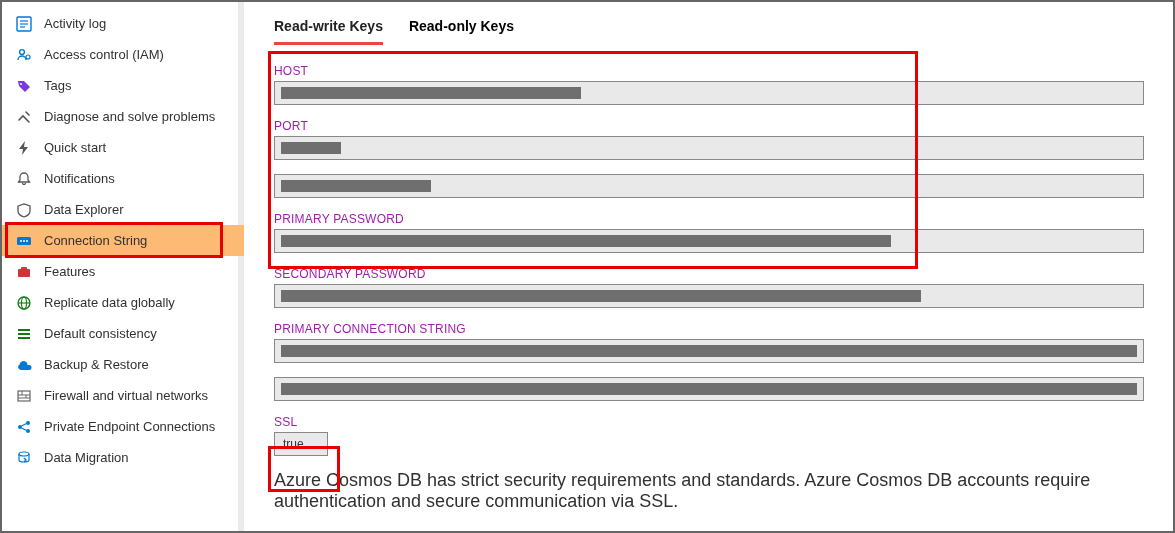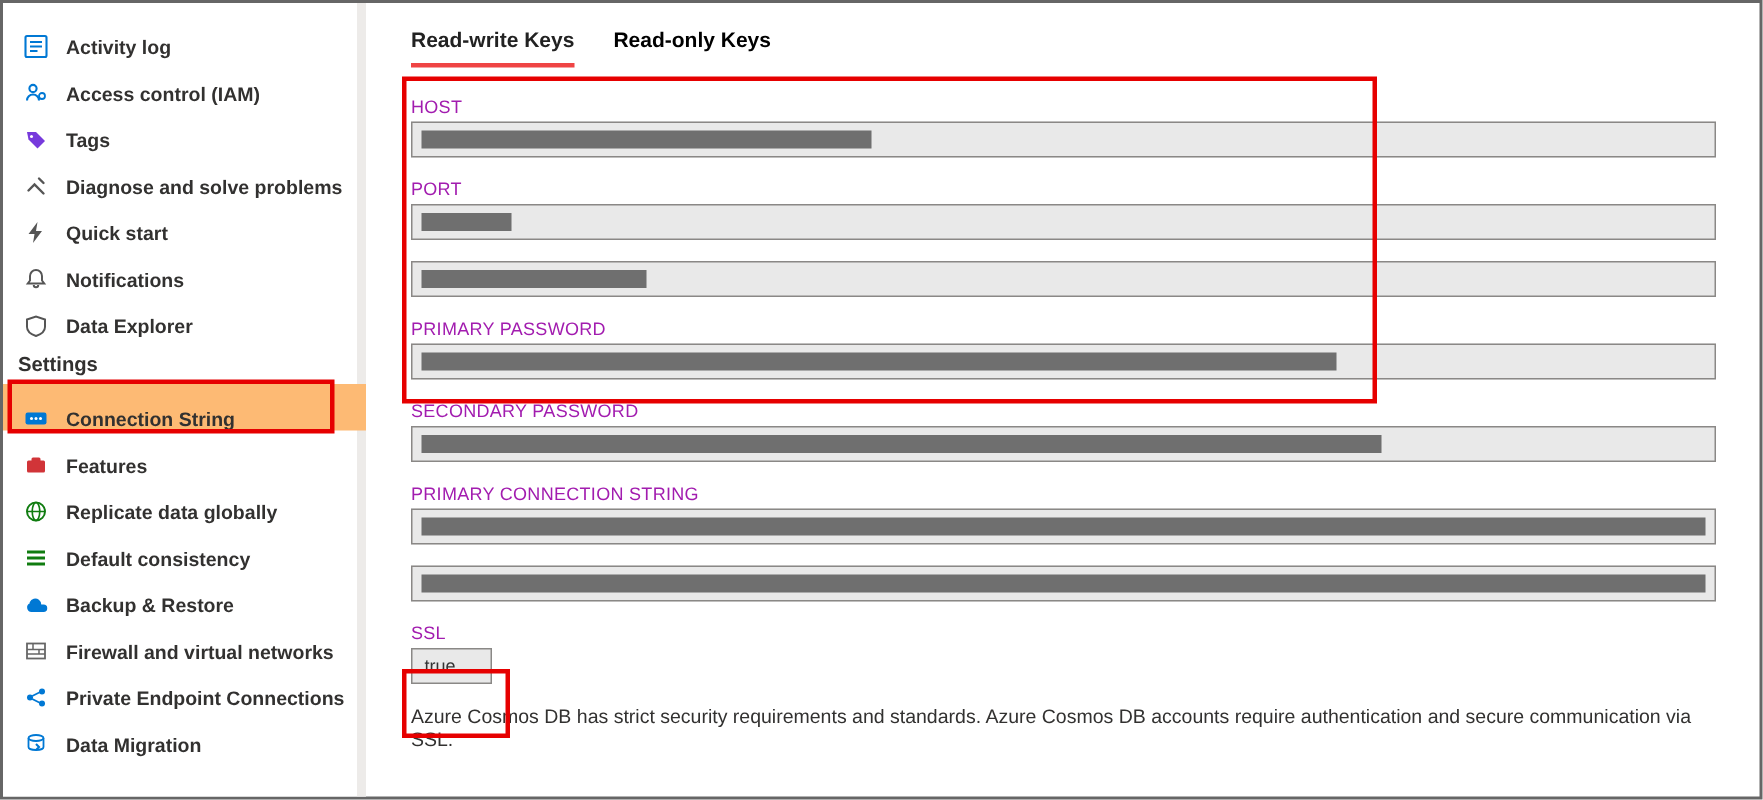--- a/index.html
+++ b/index.html
@@ -30,28 +30,27 @@
   .sidebar-divider {
     position: absolute;
     right: 0;
     top: 0;
     bottom: 0;
     width: 6px;
     background: #edebe9;
   }
   .nav-item {
     display: flex;
-    align-items: flex-end;
+    align-items: center;
     gap: 12px;
     height: 31px;
     padding: 0 10px 0 14px;
     cursor: pointer;
     font-size: 13px;
     color: #323130;
-    font-weight: bold;
   }
   .nav-item.selected { background: #fdba74; }
   .nav-section {
     font-weight: 600;
     font-size: 13.5px;
     padding: 10px 12px 6px 10px;
     color: #323130;
   }
   .nav-icon {
     width: 16px;
@@ -119,21 +118,21 @@
     height: 12px;
     background: #6f6f6f;
     display: inline-block;
   }
   .ssl-box .field-input {
     width: 54px;
     text-align: right;
     padding-left: 8px;
   }
   .footer-note {
-    font-size: 13px;
+    font-size: 18px;
     color: #323130;
     margin-top: 8px;
     max-width: 870px;
   }
 </style>
 </head>
 <body>
 
 <div class="layout">
 
@@ -199,21 +198,20 @@
         <div class="nav-item">
           <span class="nav-icon">
             <svg viewBox="0 0 16 16">
               <path d="M2 4l6-2 6 2v5c0 3-3 5-6 6-3-1-6-3-6-6z" fill="none" stroke="#555" stroke-width="1.3"></path>
             </svg>
           </span>
           <span>Data Explorer</span>
         </div>
       </div>
 
-    <div class="nav-section">Settings</div>
 
     <div id="nav-settings" style="position:relative;">
 
       <div class="hl-box" style="left:3px; top:-3px; width:218px; height:36px;"></div>
     <div class="nav-item selected">
           <span class="nav-icon">
             <svg viewBox="0 0 16 16">
               <rect x="1" y="4" width="14" height="8" rx="1.5" fill="#0078d4"></rect>
               <circle cx="5" cy="8" r="1" fill="#fff"></circle>
               <circle cx="8" cy="8" r="1" fill="#fff"></circle>

